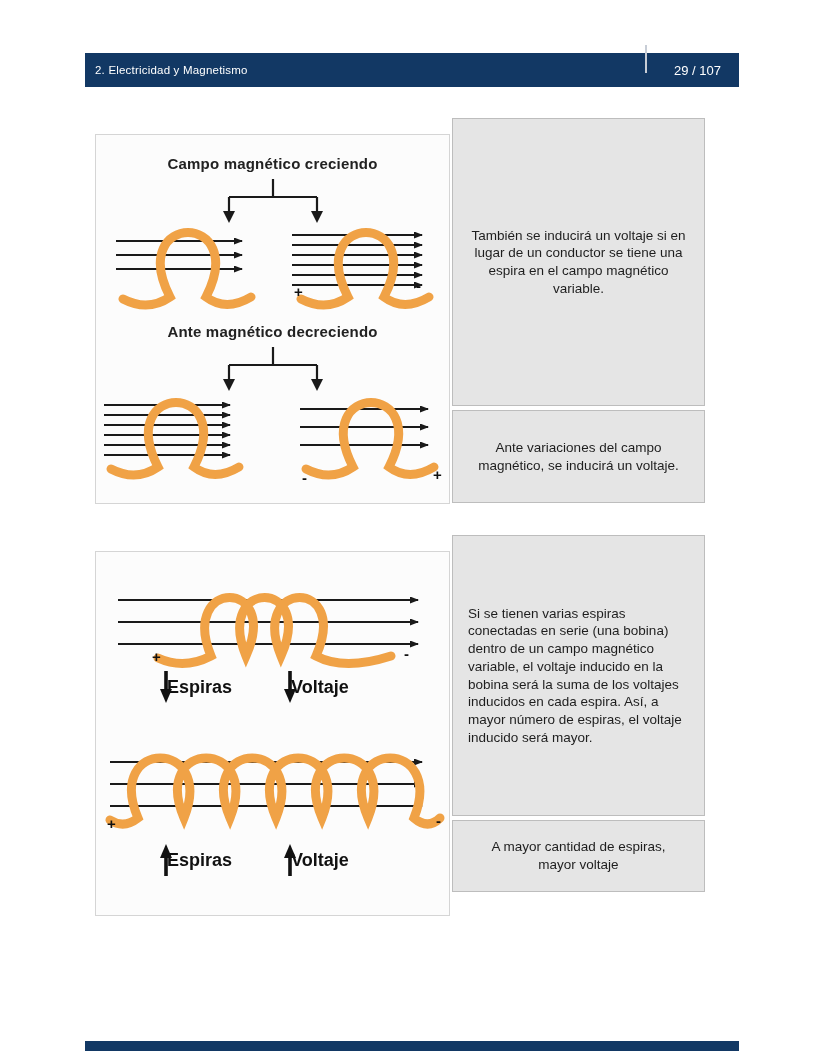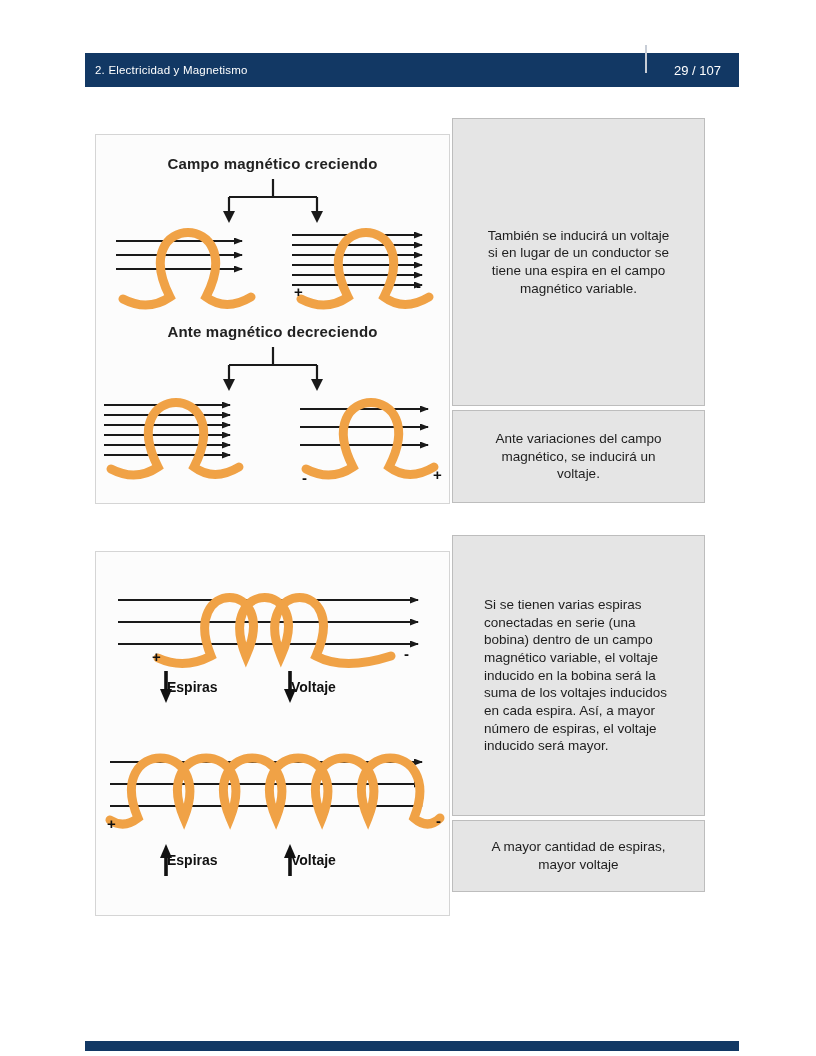--- a/index.html
+++ b/index.html
@@ -17,35 +17,35 @@
   
   .panel{position:absolute;left:95px;width:610px;}
   #panel1{top:118px;height:370px;}
   #panel2{top:535px;height:365px;}
   .fig{position:absolute;left:0;top:0;width:355px;height:100%;background:#FCFCFC;
     border:1px solid #D5D5D5;box-sizing:border-box;margin-top:16px;}
   .col{position:absolute;left:357px;top:0;width:253px;height:100%;}
   .cell{position:absolute;left:0;width:253px;background:#E5E5E5;border:1px solid #BDBDBD;
     box-sizing:border-box;display:flex;align-items:center;justify-content:center;
     color:#1e1e1e;font-size:13.5px;line-height:1.31;text-align:center;}
-  .cell p{margin:16px;}
+  .cell p{margin:0;}
   .cell.left-text{text-align:left;align-items:center;}
   .cell.left-text p{width:100%;padding:0 10px 0 15px;}
   .pad20 p{padding:0 18px;}
 
   .fig-title{position:absolute;left:0;width:100%;text-align:center;font-weight:bold;
     font-size:15px;color:#222222;letter-spacing:.2px;}
   .sign{position:absolute;font-weight:bold;font-size:15px;color:#111111;}
   .fig svg{position:absolute;left:0;}
   .fl{stroke:#1a1a1a;stroke-width:2.2;}
   .br{stroke:#1a1a1a;stroke-width:2.2;fill:none;}
   .coil{stroke:#F0A246;stroke-width:9;fill:none;stroke-linecap:round;}
 
   .legend{position:absolute;display:flex;align-items:center;height:36px;}
-  .legend-label{font-weight:bold;font-size:14px;color:#111111;margin-left:9px;}
+  .legend-label{font-weight:bold;font-size:18px;color:#111111;margin-left:9px;}
 
   .footer-code{position:absolute;top:1066px;right:85px;font-size:14px;color:#be185d;}
   .footer-bar{position:absolute;left:85px;top:1041px;width:654px;height:10px;background:#123864;}
 </style>
 </head>
 <body>
 
 <div class="hdr-bar">
   <span class="hdr-title">2. Electricidad y Magnetismo</span>
   <span class="hdr-page">29 / 107</span>

